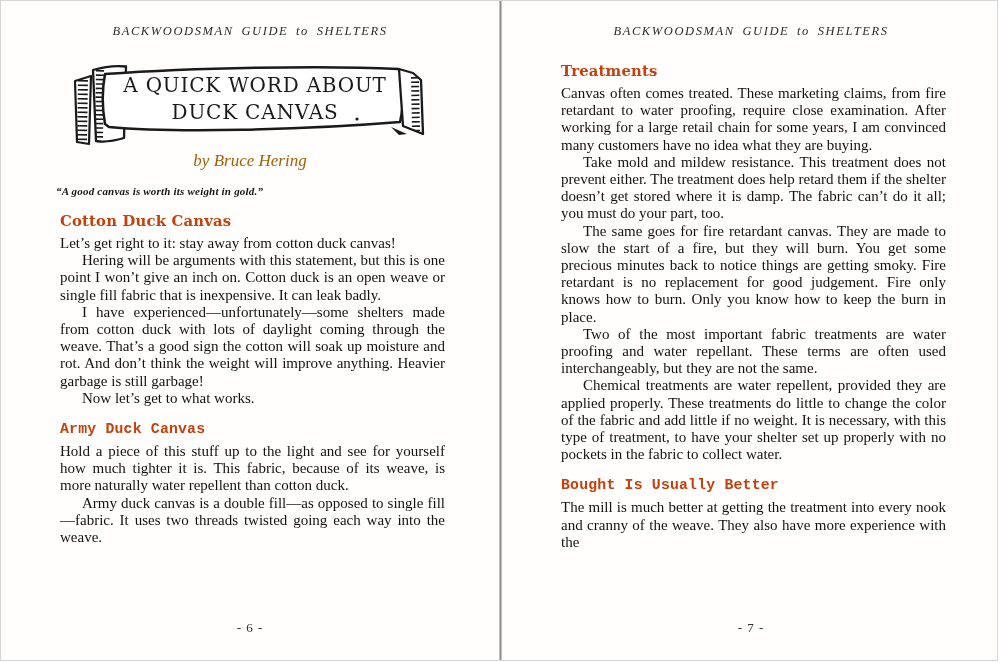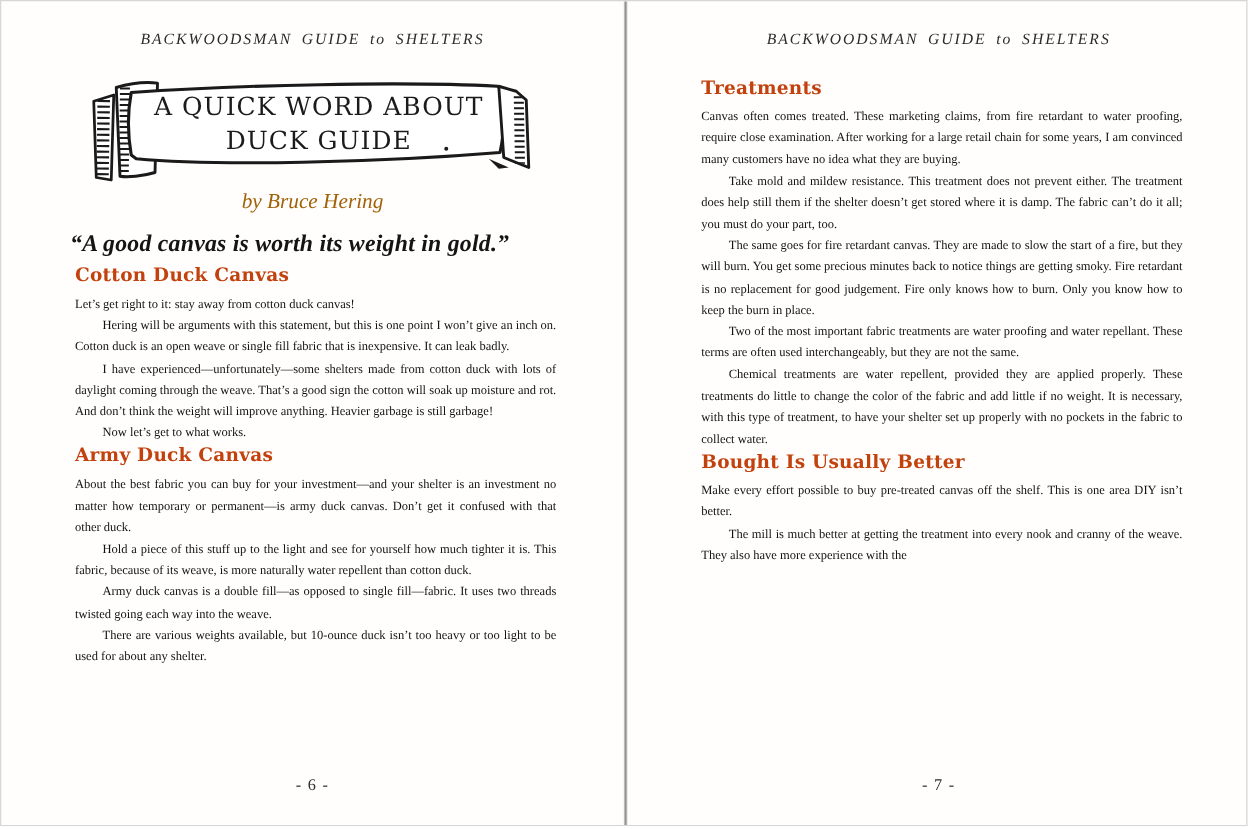--- a/index.html
+++ b/index.html
@@ -54,42 +54,42 @@
     text-align: center;
     font-style: italic;
     font-size: 17px;
     color: #a16207;
   }
 
   .epigraph {
     position: absolute; top: 184px; left: 55px; right: 52px;
     font-weight: bold;
     font-style: italic;
-    font-size: 19px;
+    font-size: 11px;
     letter-spacing: 0.2px;
     color: #141414;
   }
 
   .content { position: absolute; left: 59px; right: 54px; }
   .page.left  .content { top: 211px; }
   .page.right .content { top: 61px; }
 
   h2.section-heading {
     font-family: "DejaVu Serif", serif;
     font-weight: 700;
     font-size: 14.8px;
     letter-spacing: 0.2px;
     margin: 0 0 6px 0;
     color: #c2410c;
   }
-  section + section h2.section-heading { margin-top: 1px; }
+  section + section h2.section-heading { margin-top: 14px; font-family: Liberation Mono, monospace; }
 
   .content p {
     margin: 0;
-    font-size: 10px;
+    font-size: 15px;
     line-height: 17.2px;
     text-align: justify;
     text-indent: 22px;
     color: #121212;
   }
   .content h2 + p { text-indent: 0; }
 
   .pagenum {
     position: absolute;
     bottom: 26px; left: 0; right: 0;
@@ -118,63 +118,60 @@
 
         <path d="M54,17 C140,11 272,8 347,12 L351,15 C353,33 352,52 349,65 C252,73 122,76 58,70 L54,67 C51,50 51,33 54,17 Z" fill="#ffffff" stroke="#1a1a1a" stroke-width="2.5" stroke-linejoin="round"></path>
 
         <path d="M348,12 L362,16 L370,23 L372,77 L352,69 Z" fill="#ffffff" stroke="#1a1a1a" stroke-width="2.3" stroke-linejoin="round"></path>
         <line x1="364" y1="20" x2="365" y2="74" stroke="#1a1a1a" stroke-width="8" stroke-dasharray="1.6 2.8"></line>
         <path d="M340,70 L356,77 L348,78 Z" fill="#1a1a1a"></path>
         <circle cx="306" cy="62" r="1.6" fill="#1a1a1a"></circle>
       </svg>
       <div class="banner-title">
         <div>A QUICK WORD ABOUT</div>
-        <div>DUCK GUIDE</div>
+        <div>DUCK CANVAS</div>
       </div>
     </div>
 
     <div class="byline">by Bruce Hering</div>
 
     <div class="epigraph">“A good canvas is worth its weight in gold.”</div>
 
     <div class="content">
       <section>
         <h2 class="section-heading">Cotton Duck Canvas</h2>
         <p>Let’s get right to it: stay away from cotton duck canvas!</p>
         <p>Hering will be arguments with this statement, but this is one point I won’t give an inch on. Cotton duck is an open weave or single fill fabric that is inexpensive. It can leak badly.</p>
         <p>I have experienced—unfortunately—some shelters made from cotton duck with lots of daylight coming through the weave. That’s a good sign the cotton will soak up moisture and rot. And don’t think the weight will improve anything. Heavier garbage is still garbage!</p>
         <p>Now let’s get to what works.</p>
       </section>
       <section>
         <h2 class="section-heading">Army Duck Canvas</h2>
-        <p>About the best fabric you can buy for your investment—and your shelter is an investment no matter how temporary or permanent—is army duck canvas. Don’t get it confused with that other duck.</p>
         <p>Hold a piece of this stuff up to the light and see for yourself how much tighter it is. This fabric, because of its weave, is more naturally water repellent than cotton duck.</p>
         <p>Army duck canvas is a double fill—as opposed to single fill—fabric. It uses two threads twisted going each way into the weave.</p>
-        <p>There are various weights available, but 10-ounce duck isn’t too heavy or too light to be used for about any shelter.</p>
       </section>
     </div>
 
     <div class="pagenum">- 6 -</div>
   </div>
 
   <div class="page right">
     <div class="running-head">BACKWOODSMAN GUIDE to SHELTERS</div>
 
     <div class="content">
       <section>
         <h2 class="section-heading">Treatments</h2>
         <p>Canvas often comes treated. These marketing claims, from fire retardant to water proofing, require close examination. After working for a large retail chain for some years, I am convinced many customers have no idea what they are buying.</p>
-        <p>Take mold and mildew resistance. This treatment does not prevent either. The treatment does help still them if the shelter doesn’t get stored where it is damp. The fabric can’t do it all; you must do your part, too.</p>
+        <p>Take mold and mildew resistance. This treatment does not prevent either. The treatment does help retard them if the shelter doesn’t get stored where it is damp. The fabric can’t do it all; you must do your part, too.</p>
         <p>The same goes for fire retardant canvas. They are made to slow the start of a fire, but they will burn. You get some precious minutes back to notice things are getting smoky. Fire retardant is no replacement for good judgement. Fire only knows how to burn. Only you know how to keep the burn in place.</p>
         <p>Two of the most important fabric treatments are water proofing and water repellant. These terms are often used interchangeably, but they are not the same.</p>
         <p>Chemical treatments are water repellent, provided they are applied properly. These treatments do little to change the color of the fabric and add little if no weight. It is necessary, with this type of treatment, to have your shelter set up properly with no pockets in the fabric to collect water.</p>
       </section>
       <section>
         <h2 class="section-heading">Bought Is Usually Better</h2>
-        <p>Make every effort possible to buy pre-treated canvas off the shelf. This is one area DIY isn’t better.</p>
         <p>The mill is much better at getting the treatment into every nook and cranny of the weave. They also have more experience with the</p>
       </section>
     </div>
 
     <div class="pagenum">- 7 -</div>
   </div>
 
   <div class="divider"></div>
 </div>
 

